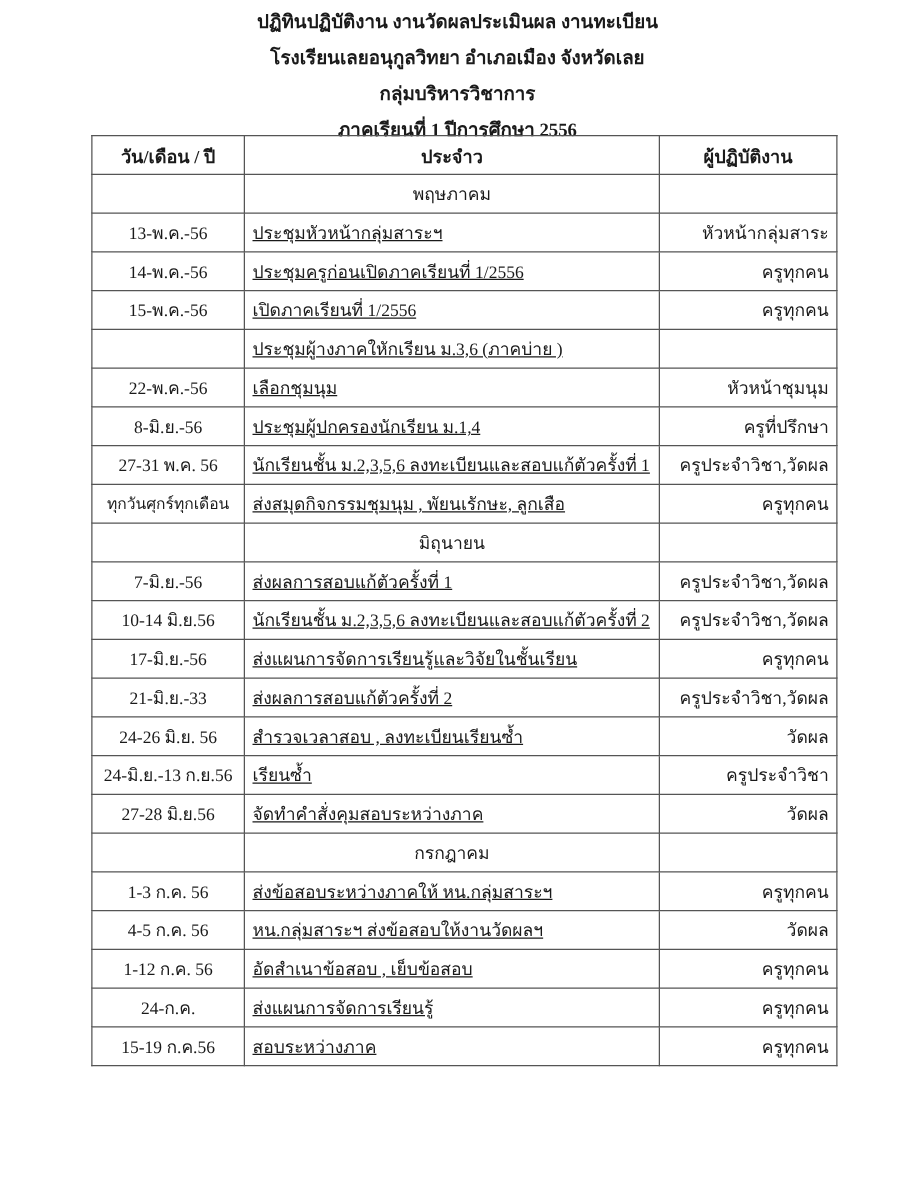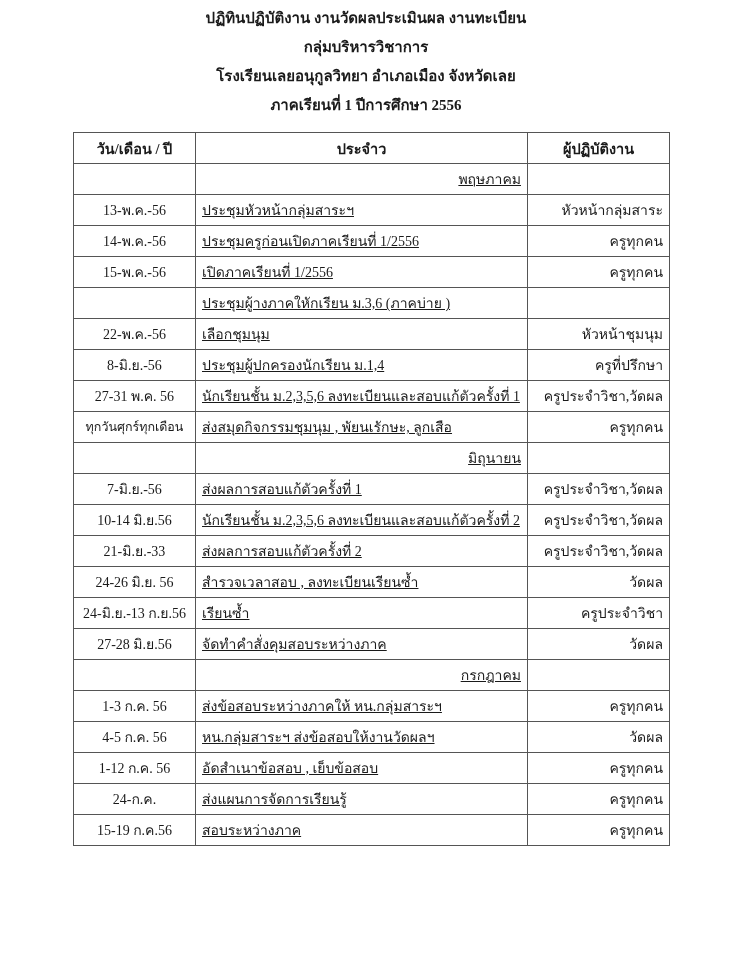--- a/index.html
+++ b/index.html
@@ -3,42 +3,42 @@
 <meta charset="utf-8">
 <style>
   html, body { margin: 0; padding: 0; }
   body {
     width: 732px; height: 960px; background: #ffffff; position: relative; overflow: hidden;
     font-family: "Liberation Serif", "DejaVu Serif", serif; color: #1a1a1a;
   }
   .title-block { position: absolute; left: 0; top: 4px; width: 732px; text-align: center; }
   .title-line { font-weight: bold; font-size: 15px; line-height: 29px; height: 29px; }
   table.sched {
-    position: absolute; left: 73px; top: 132px; width: 596px;
+    position: absolute; left: 73px; top: 108px; width: 596px;
     border-collapse: collapse; table-layout: fixed;
   }
   table.sched td, table.sched th {
     border: 1.5px solid #555; height: 30px; padding: 0 6px; font-size: 14px;
     font-weight: normal; vertical-align: middle; white-space: nowrap; overflow: hidden;
   }
   table.sched th { font-weight: bold; text-align: center; font-size: 14.5px; }
   col.c1 { width: 122px; } col.c2 { width: 332px; } col.c3 { width: 142px; }
   td.date { text-align: center; }
   td.date.small { font-size: 12.5px; }
   td.act { text-align: left; text-decoration: underline; }
   td.resp { text-align: right; }
-  td.month { text-align: right; font-weight: bold; text-decoration: underline; }
+  td.month { text-align: center; font-weight: bold; }
 </style>
 </head>
 <body>
 
 <div class="title-block">
   <div class="title-line">ปฏิทินปฏิบัติงาน งานวัดผลประเมินผล  งานทะเบียน</div>
+  <div class="title-line">โรงเรียนเลยอนุกูลวิทยา  อำเภอเมือง  จังหวัดเลย</div>
   <div class="title-line">กลุ่มบริหารวิชาการ</div>
-  <div class="title-line">โรงเรียนเลยอนุกูลวิทยา  อำเภอเมือง  จังหวัดเลย</div>
   <div class="title-line">ภาคเรียนที่ 1  ปีการศึกษา 2556</div>
 </div>
 
 <table class="sched">
   <colgroup>
       <col class="c1">
       <col class="c2">
       <col class="c3">
     </colgroup>
   <thead>
@@ -103,20 +103,25 @@
         <td class="date">7-มิ.ย.-56</td>
         <td class="act">ส่งผลการสอบแก้ตัวครั้งที่ 1</td>
         <td class="resp">ครูประจำวิชา,วัดผล</td>
       </tr>
       <tr>
         <td class="date">10-14 มิ.ย.56</td>
         <td class="act">นักเรียนชั้น ม.2,3,5,6  ลงทะเบียนและสอบแก้ตัวครั้งที่ 2</td>
         <td class="resp">ครูประจำวิชา,วัดผล</td>
       </tr>
       <tr>
+        <td class="date">17-มิ.ย.-56</td>
+        <td class="act">ส่งแผนการจัดการเรียนรู้และวิจัยในชั้นเรียน</td>
+        <td class="resp">ครูทุกคน</td>
+      </tr>
+      <tr>
         <td class="date">21-มิ.ย.-33</td>
         <td class="act">ส่งผลการสอบแก้ตัวครั้งที่ 2</td>
         <td class="resp">ครูประจำวิชา,วัดผล</td>
       </tr>
       <tr>
         <td class="date">24-26 มิ.ย. 56</td>
         <td class="act">สำรวจเวลาสอบ , ลงทะเบียนเรียนซ้ำ</td>
         <td class="resp">วัดผล</td>
       </tr>
       <tr>

